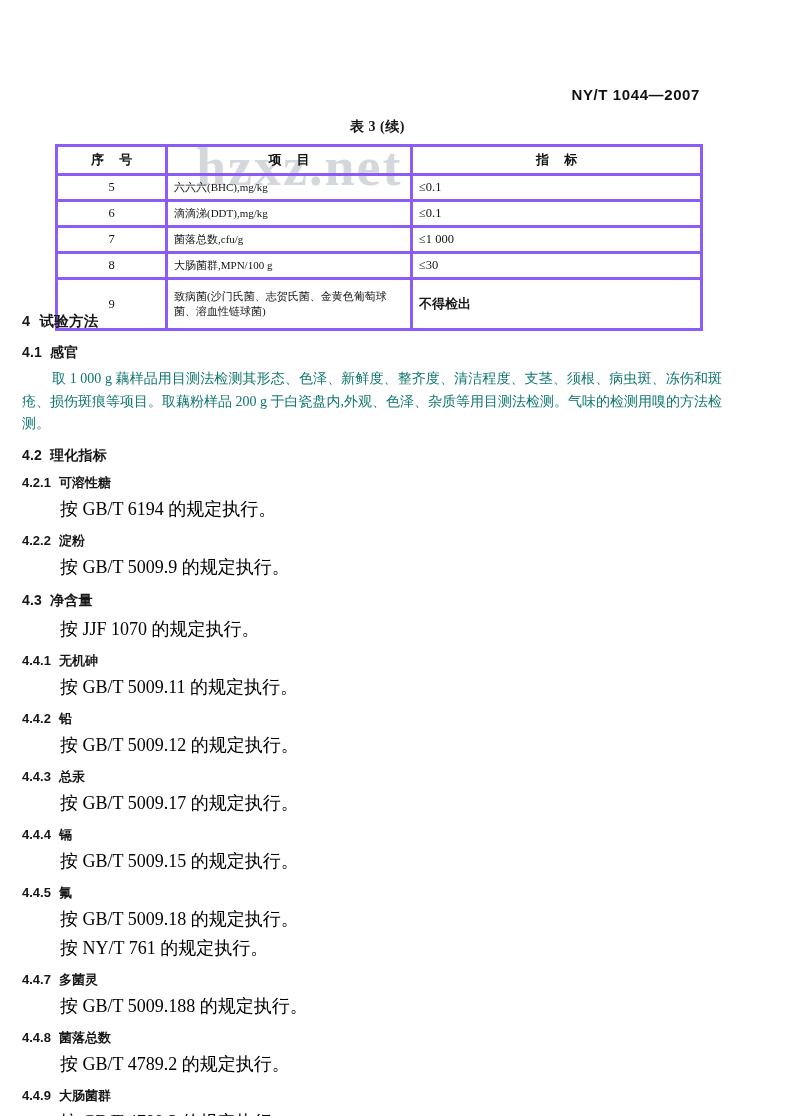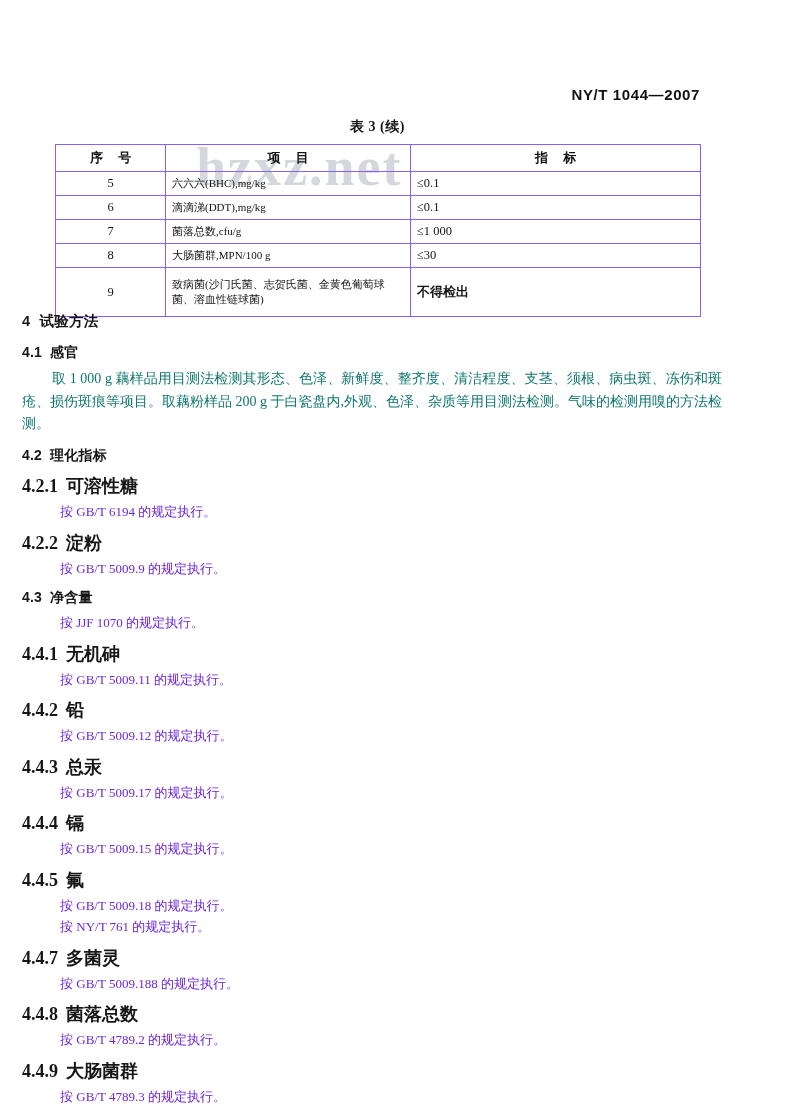--- a/index.html
+++ b/index.html
@@ -52,21 +52,21 @@
     letter-spacing: 0.5px;
   }
   table.spec {
     border-collapse: collapse;
     width: 645px;
     table-layout: fixed;
     font-size: 12.5px;
   }
   table.spec th,
   table.spec td {
-    border: 1px solid #8b5cf6;
+    border: 3px solid #8b5cf6;
     padding: 2px 6px;
     vertical-align: middle;
     color: #131313;
     line-height: 1.35;
   }
   table.spec th {
     font-weight: bold;
     text-align: center;
     height: 22px;
     font-size: 13px;
@@ -101,40 +101,40 @@
   .h1 .num { margin-right: 9px; font-weight: bold; }
   .h2 {
     font-family: "Liberation Sans", "DejaVu Sans", sans-serif;
     font-weight: bold;
     font-size: 14px;
     margin: 11px 0 6px 0;
     letter-spacing: 0.2px;
   }
   .h2 .num { margin-right: 8px; }
   .h3 {
-    font-family: Liberation Serif, serif;
-    font-weight: bold;
-    font-size: 18px;
+    font-family: Liberation Sans, sans-serif;
+    font-weight: bold;
+    font-size: 13px;
     margin: 9px 0 4px 0;
   }
   .h3 .num { margin-right: 8px; }
   .para {
     font-size: 14px;
     line-height: 1.62;
     margin: 0 0 2px 0;
     text-align: justify;
     color: #0f766e;
   }
   .para.indent2 { text-indent: 30px; }
   .body-line {
-    font-size: 13px;
+    font-size: 18px;
     line-height: 1.5;
     margin: 0 0 2px 0;
     padding-left: 38px;
-    color: #6d28d9;
+    color: #000000;
   }
 
   
   .watermark {
     position: absolute;
     left: 196px;
     top: 136px;
     font-family: Liberation Serif, serif;
     font-weight: bold;
     font-size: 54px;

